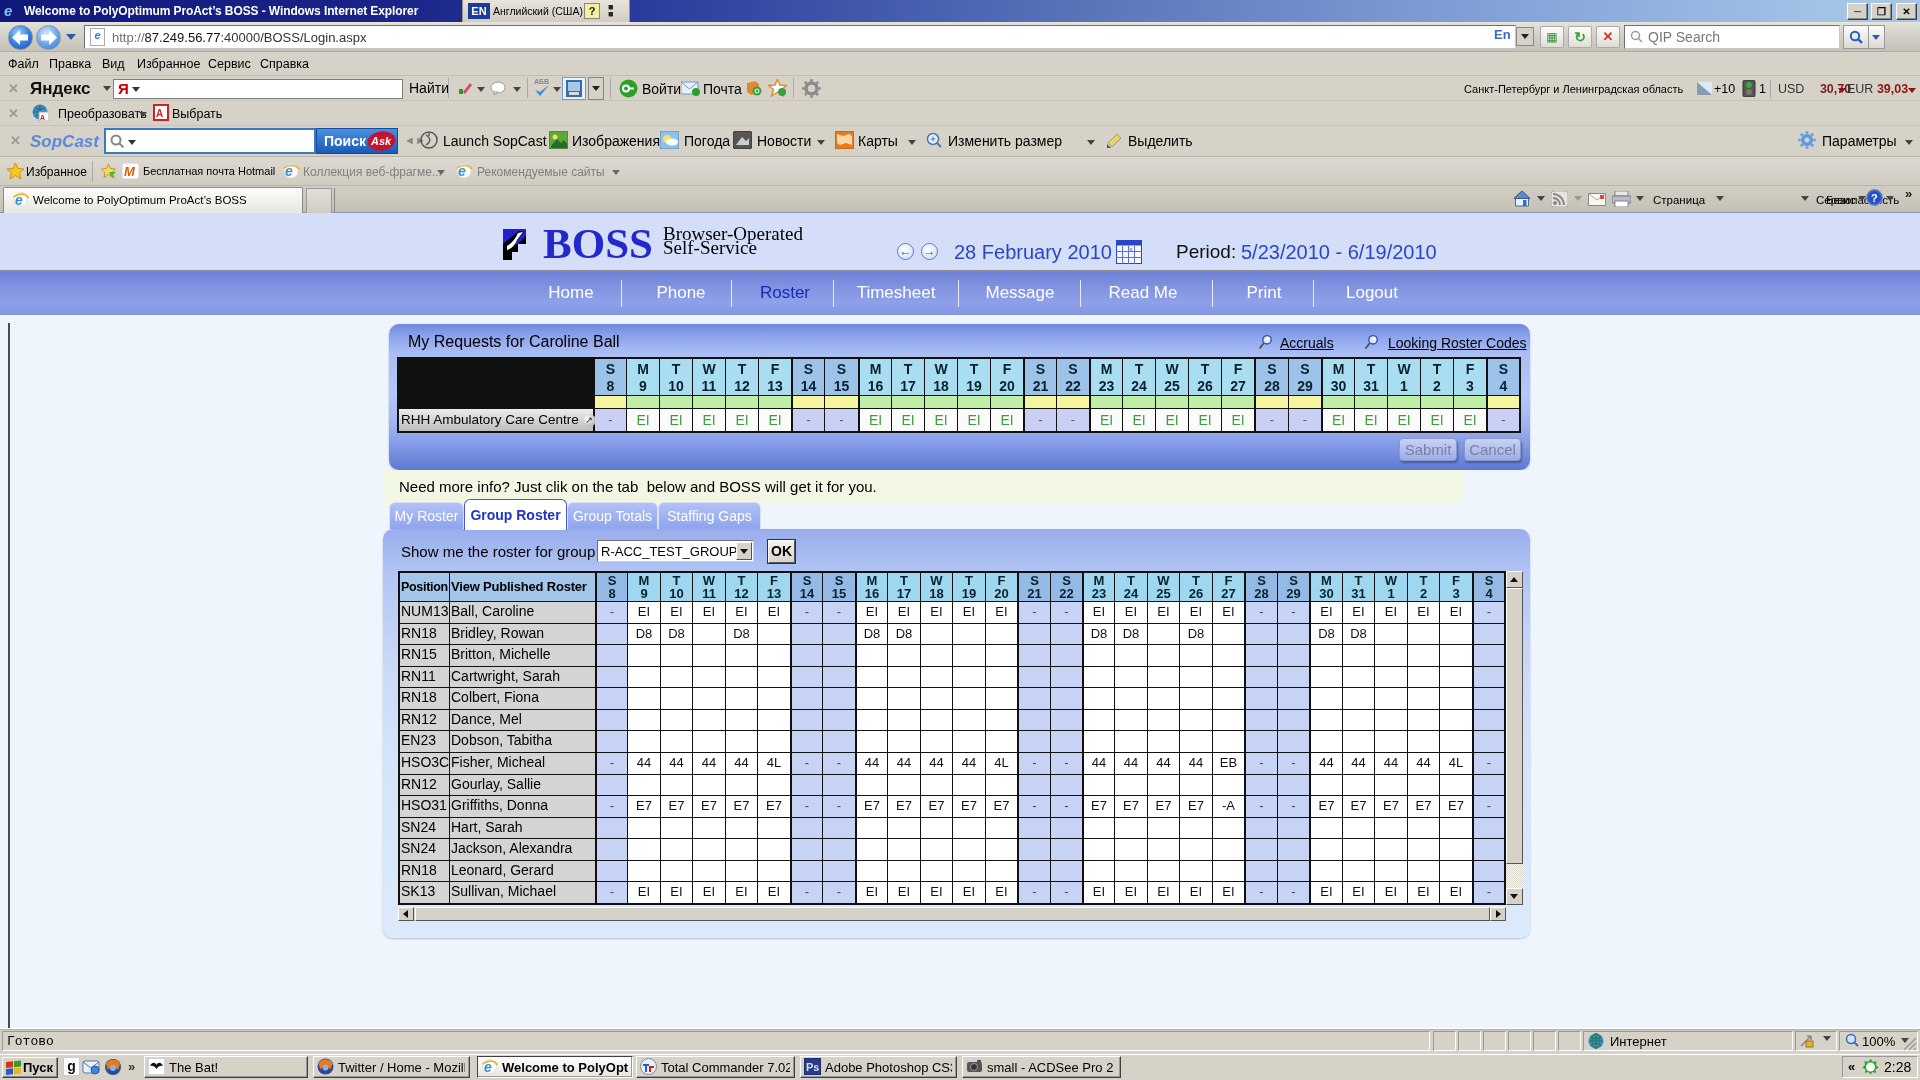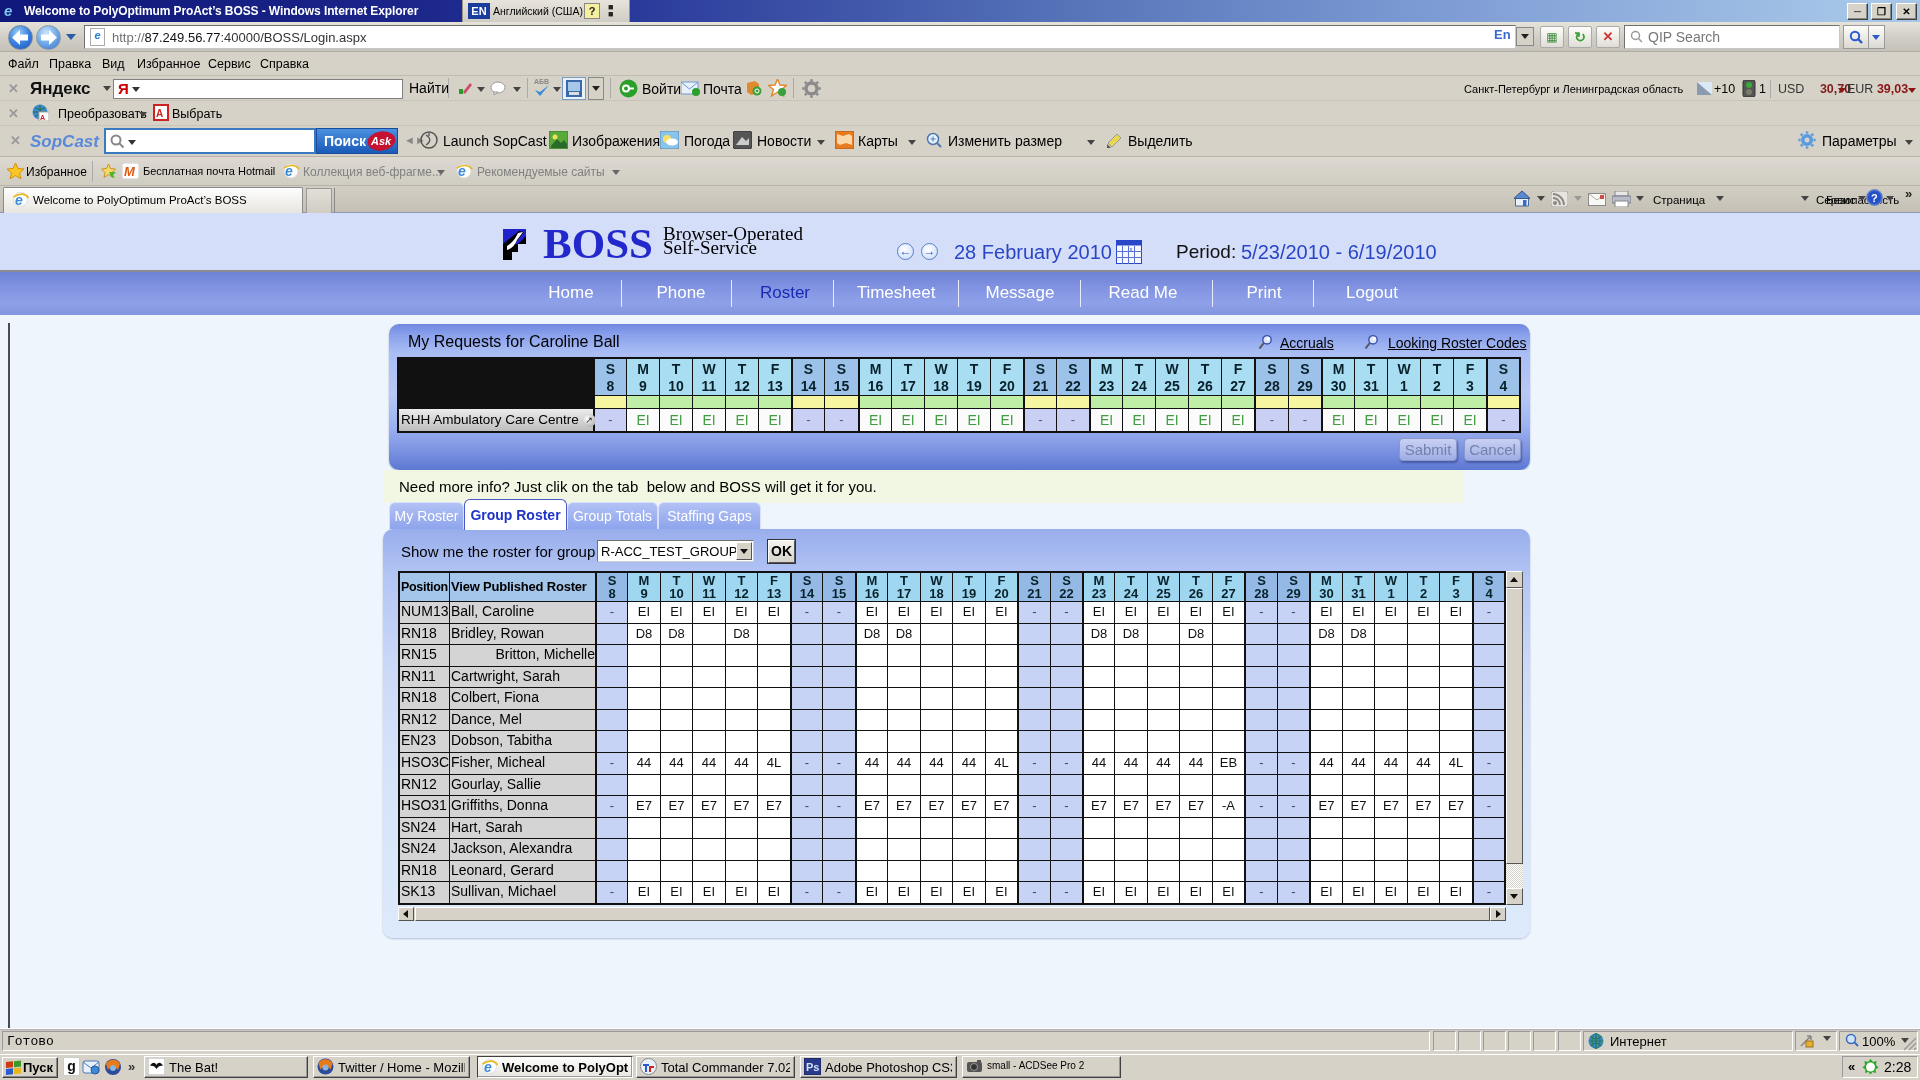--- a/index.html
+++ b/index.html
@@ -556,21 +556,21 @@
     <div class="abs" style="left:1213px;top:624px;width:31px;height:20px;background:#fff;z-index:7;text-align:center;font-size:13px;color:#111;padding-top:2px;"></div>
     <div class="abs" style="left:1246px;top:624px;width:31px;height:20px;background:#c7d3f5;z-index:7;text-align:center;font-size:13px;color:#445;padding-top:2px;"></div>
     <div class="abs" style="left:1278px;top:624px;width:31px;height:20px;background:#c7d3f5;z-index:7;text-align:center;font-size:13px;color:#445;padding-top:2px;"></div>
     <div class="abs" style="left:1311px;top:624px;width:31px;height:20px;background:#fff;z-index:7;text-align:center;font-size:13px;color:#111;padding-top:2px;">D8</div>
     <div class="abs" style="left:1343px;top:624px;width:31px;height:20px;background:#fff;z-index:7;text-align:center;font-size:13px;color:#111;padding-top:2px;">D8</div>
     <div class="abs" style="left:1375px;top:624px;width:32px;height:20px;background:#fff;z-index:7;text-align:center;font-size:13px;color:#111;padding-top:2px;"></div>
     <div class="abs" style="left:1408px;top:624px;width:31px;height:20px;background:#fff;z-index:7;text-align:center;font-size:13px;color:#111;padding-top:2px;"></div>
     <div class="abs" style="left:1440px;top:624px;width:32px;height:20px;background:#fff;z-index:7;text-align:center;font-size:13px;color:#111;padding-top:2px;"></div>
     <div class="abs" style="left:1474px;top:624px;width:30px;height:20px;background:#c7d3f5;z-index:7;text-align:center;font-size:13px;color:#445;padding-top:2px;"></div>
     <div class="abs" style="left:400px;top:645px;width:49px;height:21px;background:#d4d4d4;z-index:7;font-size:14px;color:#000;padding:1px 0 0 1px;">RN15</div>
-    <div class="abs" style="left:450px;top:645px;width:145px;height:21px;background:#d4d4d4;z-index:7;font-size:14px;color:#000;padding:1px 0 0 1px;white-space:nowrap;text-align:right;">Britton, Michelle</div>
+    <div class="abs" style="left:450px;top:645px;width:145px;height:21px;background:#d4d4d4;z-index:7;font-size:14px;color:#000;padding:1px 0 0 1px;white-space:nowrap;">Britton, Michelle</div>
     <div class="abs" style="left:597px;top:645px;width:30px;height:21px;background:#c7d3f5;z-index:7;text-align:center;font-size:13px;color:#445;padding-top:2px;"></div>
     <div class="abs" style="left:628px;top:645px;width:32px;height:21px;background:#fff;z-index:7;text-align:center;font-size:13px;color:#111;padding-top:2px;"></div>
     <div class="abs" style="left:661px;top:645px;width:31px;height:21px;background:#fff;z-index:7;text-align:center;font-size:13px;color:#111;padding-top:2px;"></div>
     <div class="abs" style="left:693px;top:645px;width:32px;height:21px;background:#fff;z-index:7;text-align:center;font-size:13px;color:#111;padding-top:2px;"></div>
     <div class="abs" style="left:726px;top:645px;width:31px;height:21px;background:#fff;z-index:7;text-align:center;font-size:13px;color:#111;padding-top:2px;"></div>
     <div class="abs" style="left:758px;top:645px;width:32px;height:21px;background:#fff;z-index:7;text-align:center;font-size:13px;color:#111;padding-top:2px;"></div>
     <div class="abs" style="left:792px;top:645px;width:30px;height:21px;background:#c7d3f5;z-index:7;text-align:center;font-size:13px;color:#445;padding-top:2px;"></div>
     <div class="abs" style="left:823px;top:645px;width:32px;height:21px;background:#c7d3f5;z-index:7;text-align:center;font-size:13px;color:#445;padding-top:2px;"></div>
     <div class="abs" style="left:857px;top:645px;width:30px;height:21px;background:#fff;z-index:7;text-align:center;font-size:13px;color:#111;padding-top:2px;"></div>
     <div class="abs" style="left:888px;top:645px;width:32px;height:21px;background:#fff;z-index:7;text-align:center;font-size:13px;color:#111;padding-top:2px;"></div>
@@ -1026,20 +1026,20 @@
         <rect width="17" height="17" fill="#2a3a8a" stroke="#152058"></rect>
         <text x="2" y="13" font-size="11" font-weight="bold" fill="#cfe0f8">Ps</text>
       </svg></div>
 <div class="abs" style="left:825px;top:1060px;width:127px;font-size:13px;font-weight:normal;color:#000;white-space:nowrap;overflow:hidden;">Adobe Photoshop CS3 E...</div>
 <div class="abs" style="left:962px;top:1056px;width:159px;height:22px;background:#d6d2c8;border:1px solid;border-color:#fff #404040 #404040 #fff;box-shadow:inset -1px -1px 0 #999;"></div>
 <div class="abs" style="left:966px;top:1058px;width:17px;height:17px;"><svg width="17" height="17">
         <rect x="1" y="4" width="15" height="10" rx="2" fill="#555"></rect>
         <circle cx="8" cy="9" r="3.5" fill="#333" stroke="#999"></circle>
         <rect x="11" y="2" width="4" height="3" fill="#555"></rect>
       </svg></div>
-<div class="abs" style="left:987px;top:1060px;width:129px;font-size:10px;font-weight:normal;color:#000;white-space:nowrap;overflow:hidden;">small - ACDSee Pro 2</div>
+<div class="abs" style="left:987px;top:1060px;width:129px;font-size:13px;font-weight:normal;color:#000;white-space:nowrap;overflow:hidden;">small - ACDSee Pro 2</div>
 <div class="abs" style="left:1842px;top:1056px;width:76px;height:22px;border:1px solid;border-color:#999 #fff #fff #999;"></div>
 <div class="abs" style="left:1848px;top:1059px;font-size:13px;font-weight:bold;color:#000;">«</div>
 <svg class="abs" style="left:1862px;top:1058px" width="17" height="17">
       <path d="M8.5 1 L11 4 L14.5 3 L14 7 L16.5 9.5 L13.5 11.5 L14 15 L10.5 14 L8.5 16.5 L6.5 14 L3 15 L3.5 11.5 L0.5 9.5 L3 7 L2.5 3 L6 4 Z" fill="#2aa82a"></path>
       <circle cx="8.5" cy="9" r="4.5" fill="#fff"></circle>
     </svg>
 <div class="abs" style="left:1884px;top:1059px;font-size:14px;color:#000;">2:28</div>
 </div>
 </body></html>

